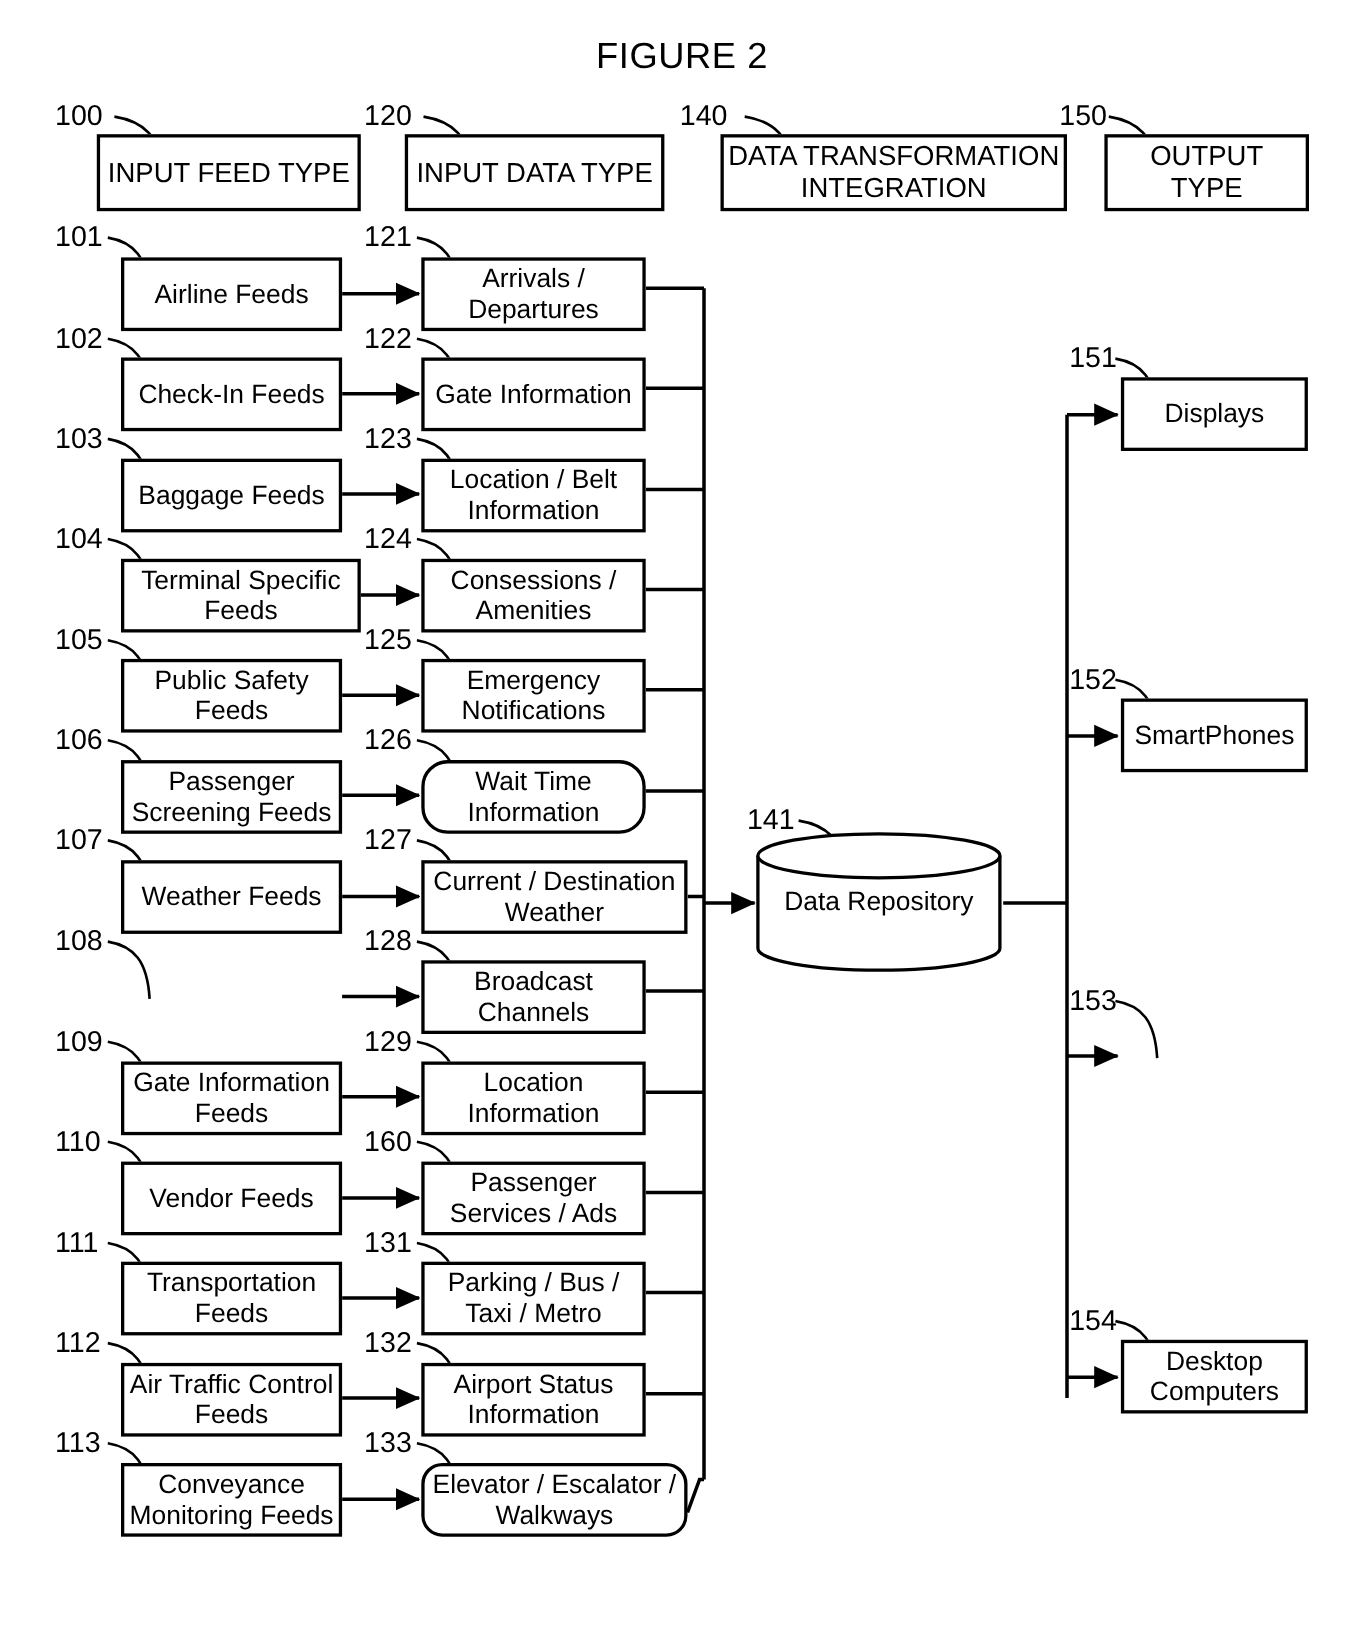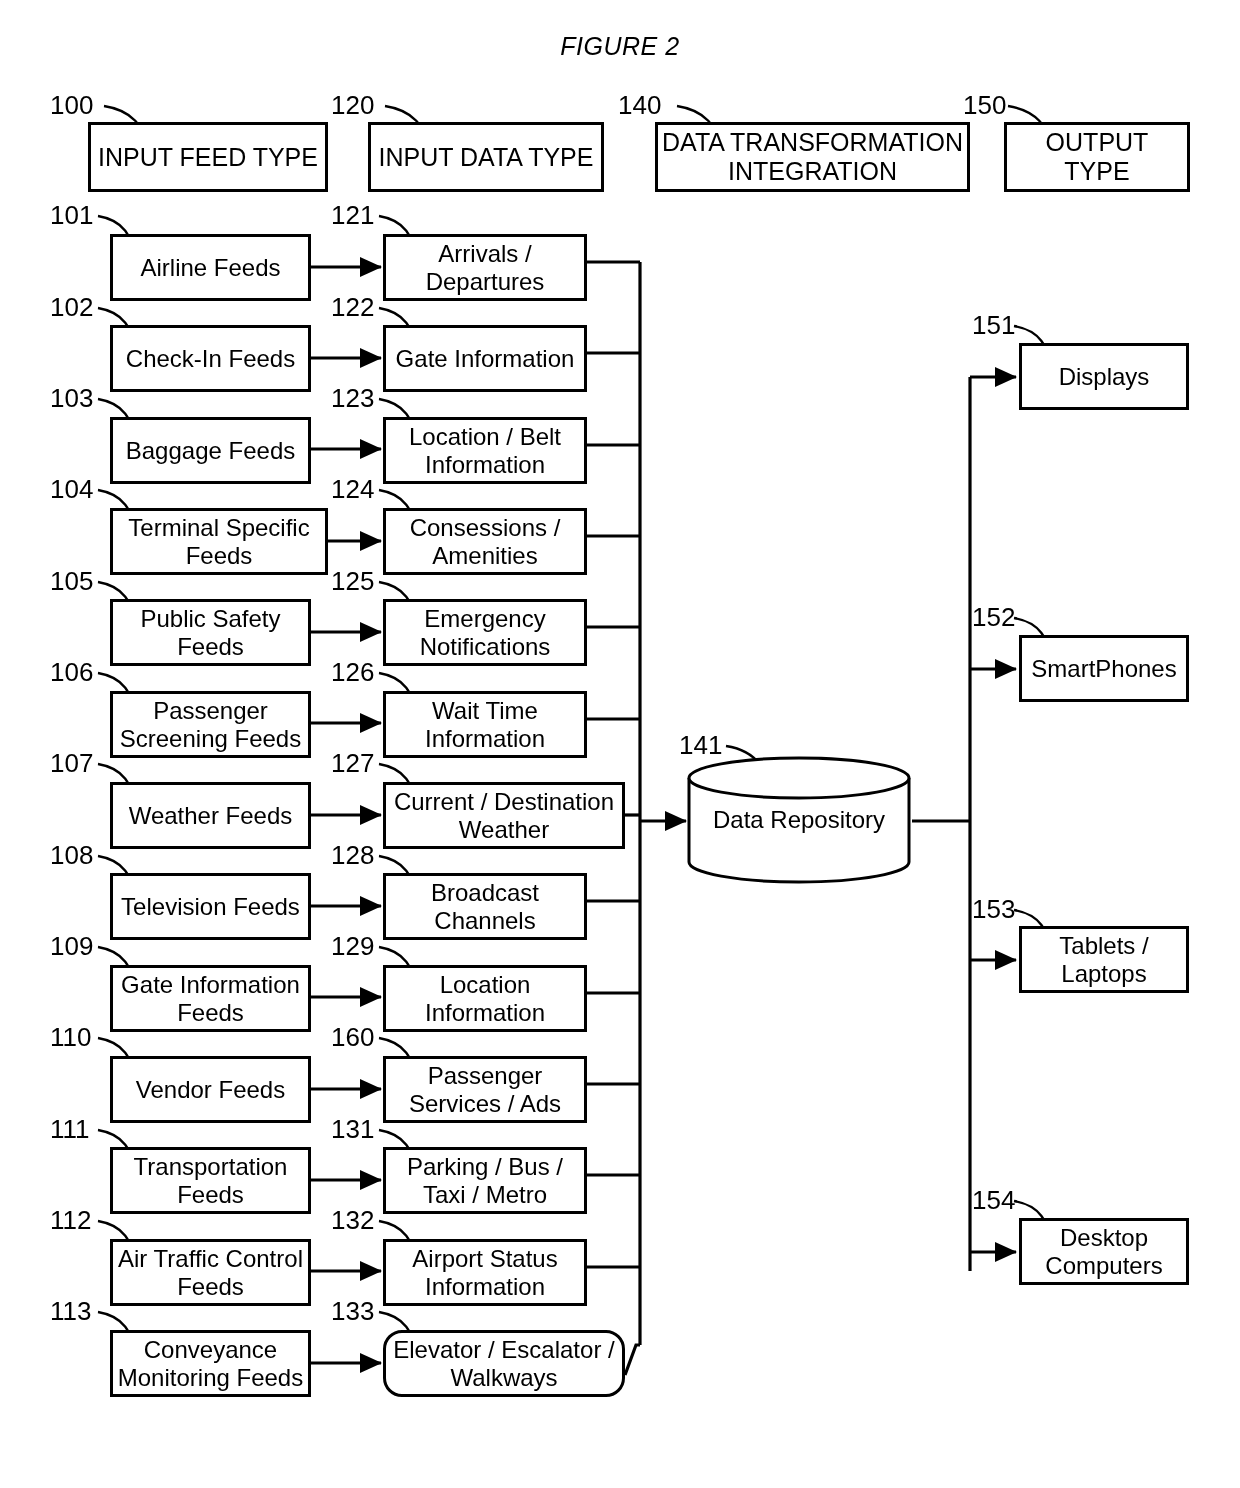--- a/index.html
+++ b/index.html
@@ -18,23 +18,22 @@
     overflow: hidden;
   }
 
   
   #fig-title {
     position: absolute;
     left: 0;
     top: 32px;
     width: 1240px;
     text-align: center;
-    font-size: 25px;
+    font-size: 33px;
     letter-spacing: 0.5px;
-    font-style: italic;
   }
 
   
   .box {
     position: absolute;
     box-sizing: border-box;
     border: 3px solid #000;
     background: #ffffff;
     display: flex;
     align-items: center;
@@ -229,23 +228,20 @@
   <div class="box item-box" style="left:110px; top:691px; width:201px; height:67px;">
       <span class="label">Passenger Screening Feeds</span>
     </div>
   <div class="refnum" style="left:50px; top:657px;">106</div>
 
   <div class="box item-box" style="left:110px; top:782px; width:201px; height:67px;">
       <span class="label">Weather Feeds</span>
     </div>
   <div class="refnum" style="left:50px; top:748px;">107</div>
 
-  <div class="box item-box" style="left:110px; top:873px; width:201px; height:67px;">
-      <span class="label">Television Feeds</span>
-    </div>
   <div class="refnum" style="left:50px; top:840px;">108</div>
 
   <div class="box item-box" style="left:110px; top:965px; width:201px; height:67px;">
       <span class="label">Gate Information Feeds</span>
     </div>
   <div class="refnum" style="left:50px; top:931px;">109</div>
 
   <div class="box item-box" style="left:110px; top:1056px; width:201px; height:67px;">
       <span class="label">Vendor Feeds</span>
     </div>
@@ -284,21 +280,21 @@
   <div class="box item-box" style="left:383px; top:508px; width:204px; height:67px;">
       <span class="label">Consessions / Amenities</span>
     </div>
   <div class="refnum" style="left:331px; top:474px;">124</div>
 
   <div class="box item-box" style="left:383px; top:599px; width:204px; height:67px;">
       <span class="label">Emergency Notifications</span>
     </div>
   <div class="refnum" style="left:331px; top:566px;">125</div>
 
-  <div class="box item-box" style="left:383px; top:691px; width:204px; height:67px;">
+  <div class="box item-box" style="left:383px; top:691px; width:204px; height:67px;border-radius:24px;">
       <span class="label">Wait Time Information</span>
     </div>
   <div class="refnum" style="left:331px; top:657px;">126</div>
 
   <div class="box item-box" style="left:383px; top:782px; width:242px; height:67px;">
       <span class="label">Current / Destination Weather</span>
     </div>
   <div class="refnum" style="left:331px; top:748px;">127</div>
 
   <div class="box item-box" style="left:383px; top:873px; width:204px; height:67px;">
@@ -343,23 +339,20 @@
   <div class="box item-box" style="left:1019px; top:343px; width:170px; height:67px;text-align:right;">
       <span class="label">Displays</span>
     </div>
   <div class="refnum" style="left:972px; top:310px;">151</div>
 
   <div class="box item-box" style="left:1019px; top:635px; width:170px; height:67px;">
       <span class="label">SmartPhones</span>
     </div>
   <div class="refnum" style="left:972px; top:602px;">152</div>
 
-  <div class="box item-box" style="left:1019px; top:926px; width:170px; height:67px;">
-      <span class="label">Tablets / Laptops</span>
-    </div>
   <div class="refnum" style="left:972px; top:894px;">153</div>
 
   <div class="box item-box" style="left:1019px; top:1218px; width:170px; height:67px;">
       <span class="label">Desktop Computers</span>
     </div>
   <div class="refnum" style="left:972px; top:1185px;">154</div>
 
 </div>
 
 </body></html>

